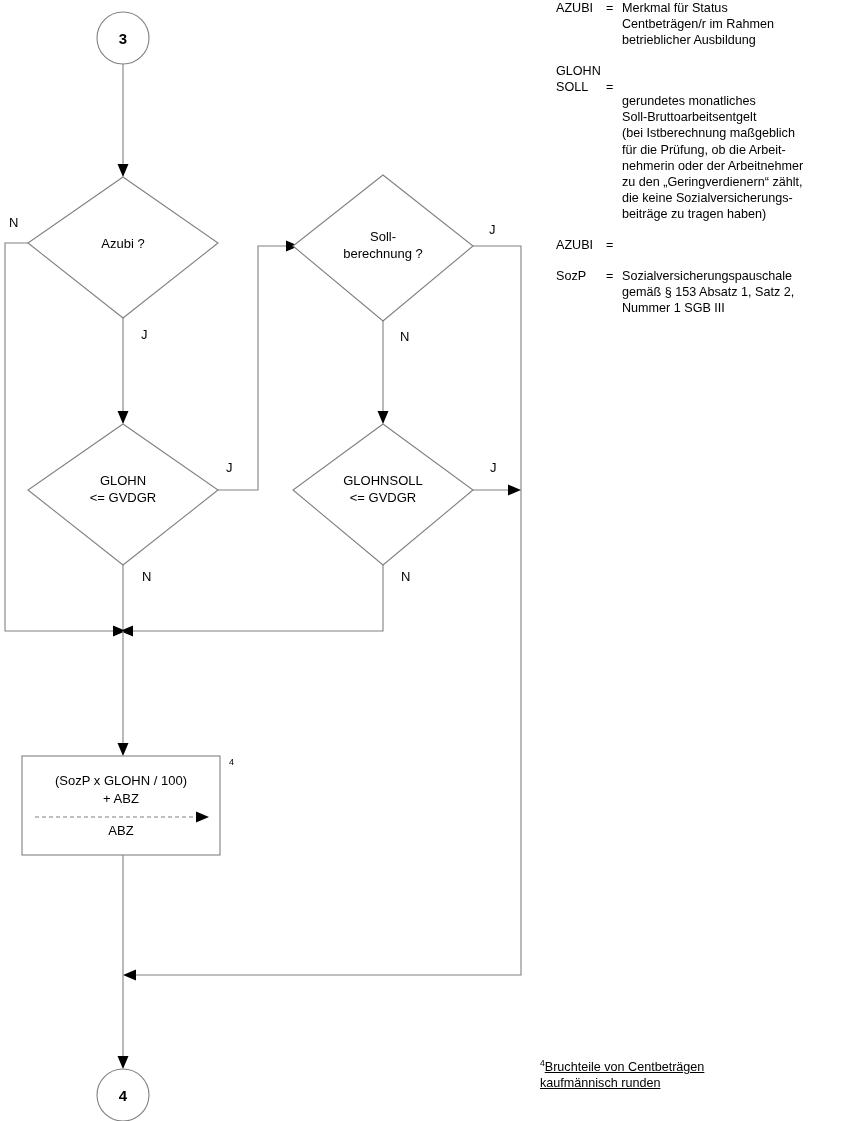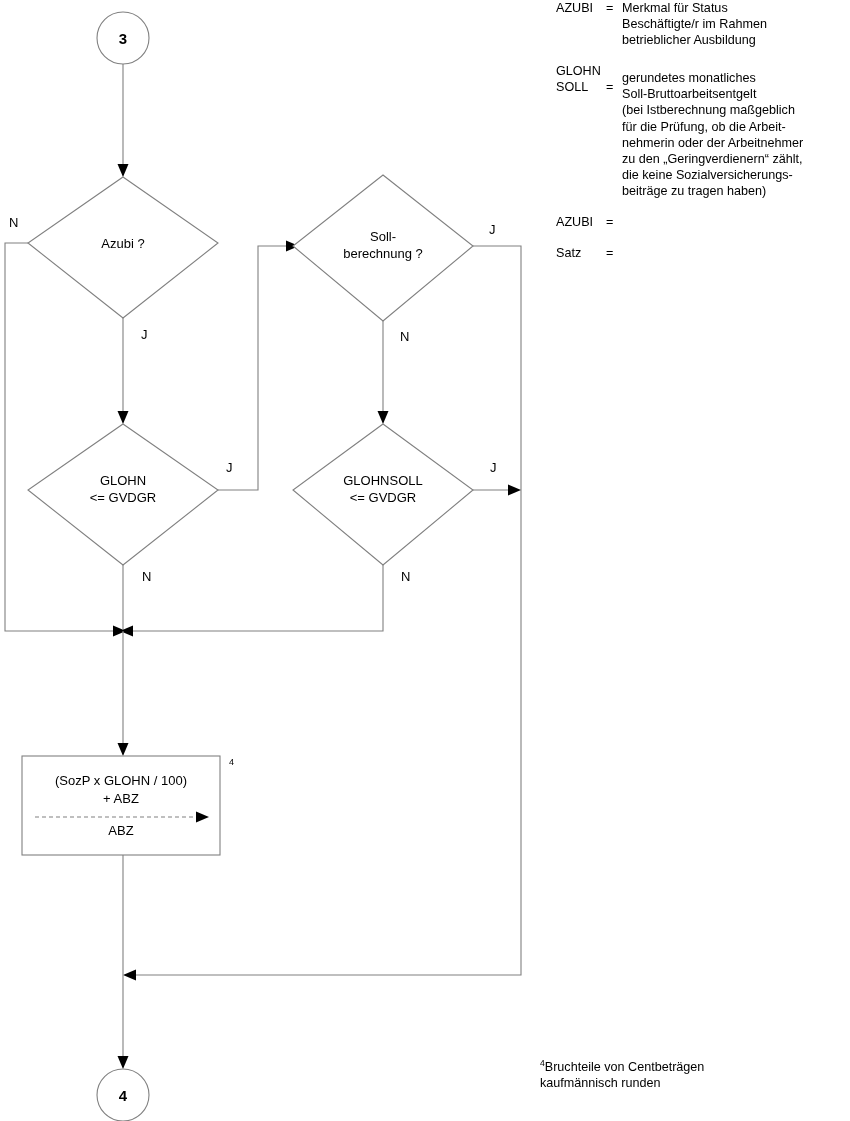--- a/index.html
+++ b/index.html
@@ -102,20 +102,21 @@
     font-size: 12.6px;
     line-height: 16.1px;
   }
   #footnote .fn-mark {
     font-size: 8.5px;
     vertical-align: super;
   }
   #footnote .fn-body {
     white-space: pre-line;
     display: inline;
+    text-decoration: underline;
   }
 </style>
 </head>
 <body>
 
 <div id="page">
 
   <svg id="flow-svg" viewBox="0 0 850 1121">
 
     <g>
@@ -227,46 +228,49 @@
     <text class="connector-label" x="401" y="581" text-anchor="start">N</text>
 
   </svg>
 
   <div id="legend">
 
     <div class="legend-entry">
       <div class="legend-abbr">AZUBI</div>
       <div class="legend-eq">=</div>
       <div class="legend-desc">Merkmal für Status
-Beschäftigte/r im Rahmen
+Centbeträgen/r im Rahmen
 betrieblicher Ausbildung</div>
     </div>
 
     <div class="legend-entry">
       <div class="legend-abbr">GLOHN
 SOLL</div>
       <div class="legend-eq" style="margin-top:16.1px">=</div>
-      <div class="legend-desc" style="margin-top:7px">gerundetes monatliches
+      <div class="legend-desc" style="margin-top:30px">gerundetes monatliches
 Soll-Bruttoarbeitsentgelt
 (bei Istberechnung maßgeblich
 für die Prüfung, ob die Arbeit-
 nehmerin oder der Arbeitnehmer
 zu den „Geringverdienern“ zählt,
 die keine Sozialversicherungs-
 beiträge zu tragen haben)</div>
     </div>
 
     <div class="legend-entry">
       <div class="legend-abbr">AZUBI</div>
       <div class="legend-eq">=</div>
     </div>
 
     <div class="legend-entry">
-      <div class="legend-abbr">Satz</div>
+      <div class="legend-abbr">SozP</div>
       <div class="legend-eq">=</div>
+      <div class="legend-desc">Sozialversicherungspauschale
+gemäß § 153 Absatz 1, Satz 2,
+Nummer 1 SGB III</div>
     </div>
 
   </div>
 
   <div id="footnote">
     <span class="fn-mark">4</span><span class="fn-body">Bruchteile von Centbeträgen
  kaufmännisch runden</span>
   </div>
 
 </div>

